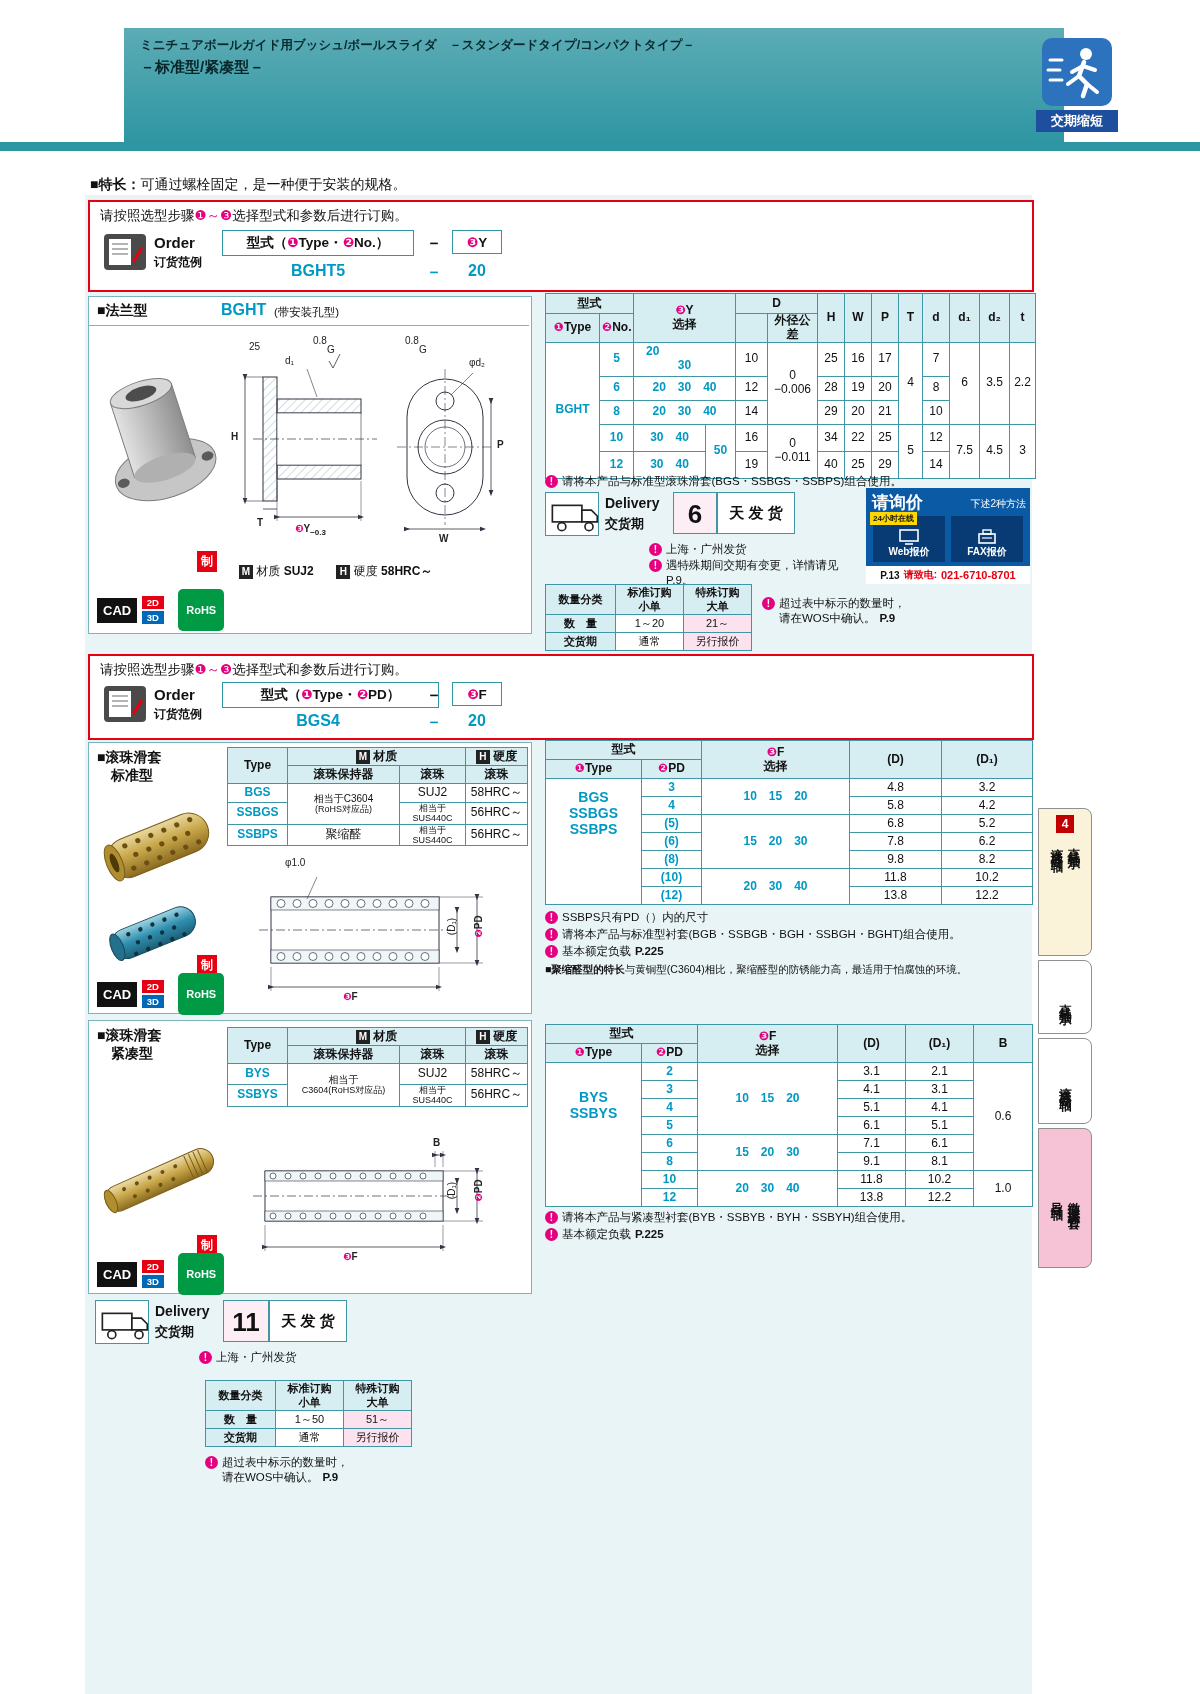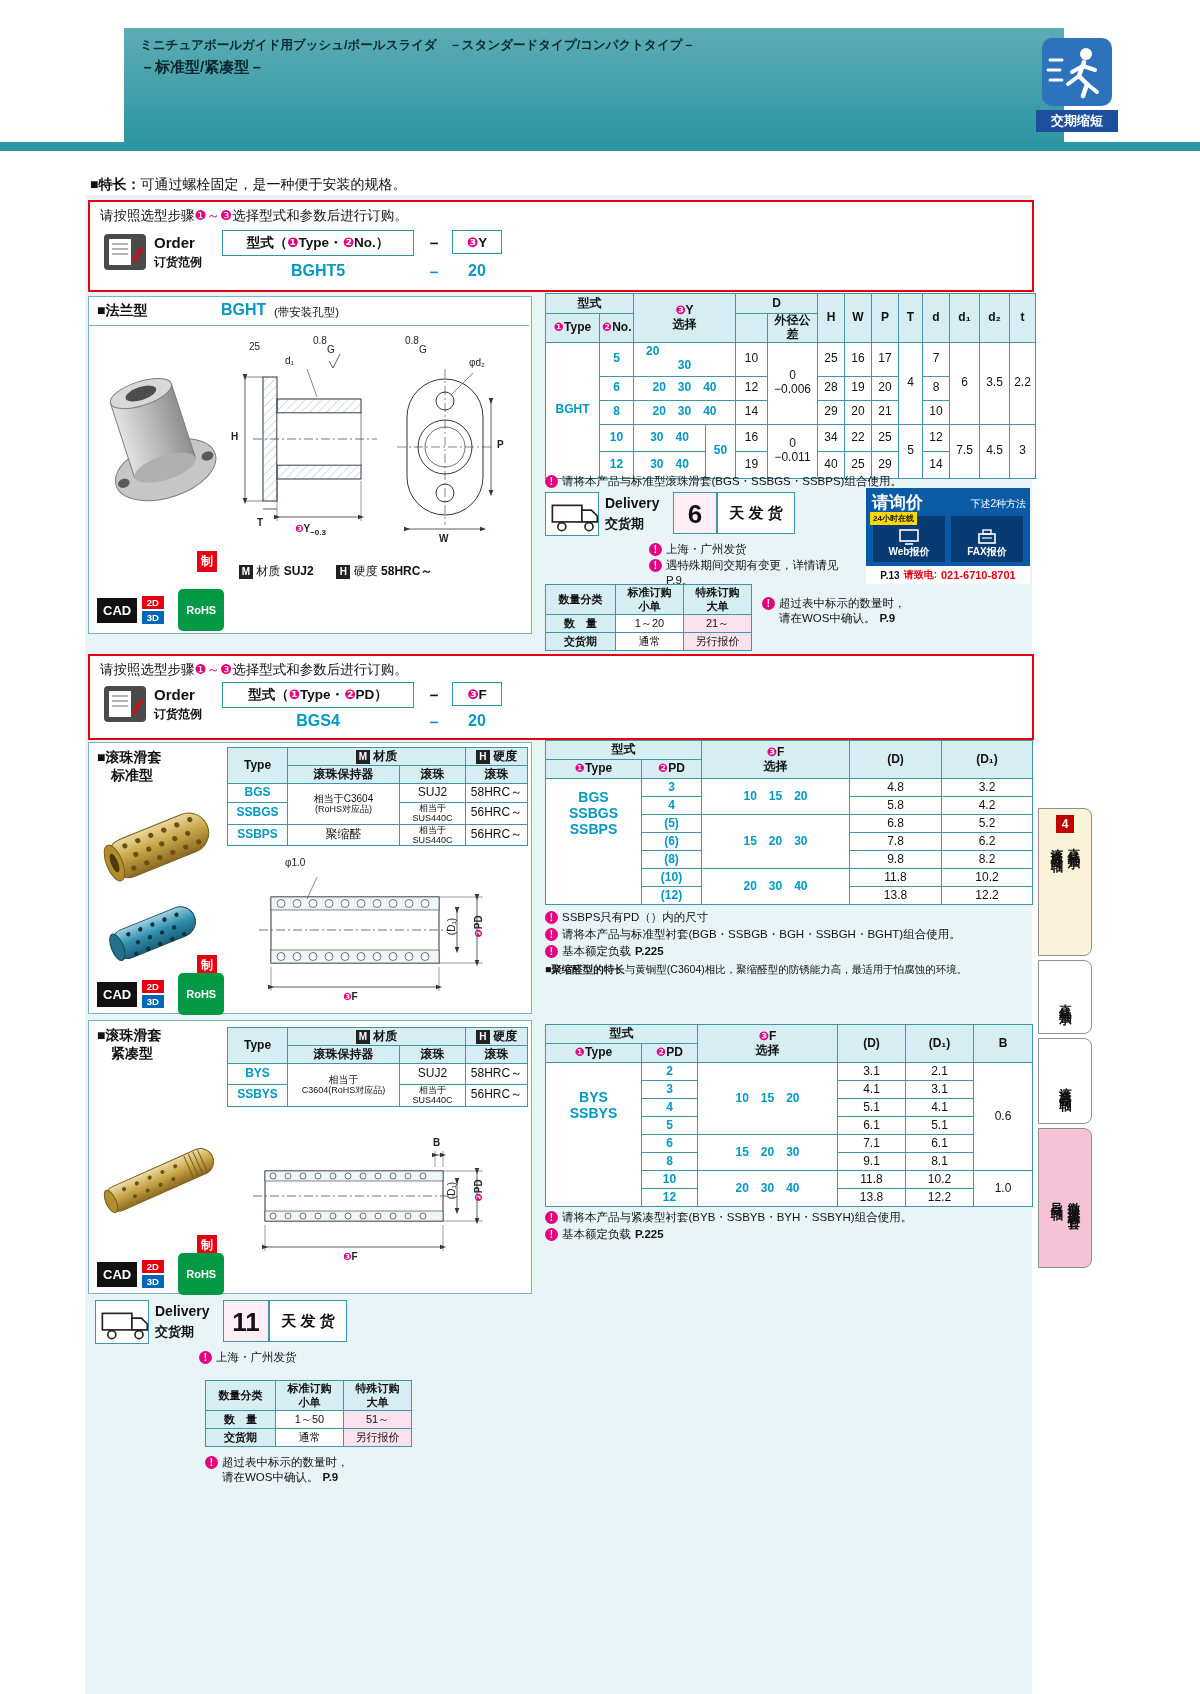--- a/index.html
+++ b/index.html
@@ -442,21 +442,21 @@
         <rect x="2" y="4" width="42" height="36" rx="4" fill="#4a4a4a"></rect>
         <rect x="7" y="9" width="22" height="26" fill="#fff"></rect>
         <line x1="10" y1="14" x2="26" y2="14" stroke="#9a9a9a" stroke-width="1.5"></line>
         <line x1="10" y1="19" x2="26" y2="19" stroke="#9a9a9a" stroke-width="1.5"></line>
         <line x1="10" y1="24" x2="26" y2="24" stroke="#9a9a9a" stroke-width="1.5"></line>
         <path d="M31 32 l9 -14" stroke="#e60012" stroke-width="3"></path>
       </svg>
     </div>
     <div class="abs" style="left:64px;top:30px;font-size:15px;font-weight:bold;">Order</div>
     <div class="abs" style="left:64px;top:50px;font-size:12px;font-weight:bold;">订货范例</div>
-    <div class="abs fbox" style="left:132px;top:26px;width:192px;text-align:center;">
+    <div class="abs fbox" style="left:132px;top:26px;width:217px;text-align:center;">
       <span>型式（</span><span class="mg">❶</span><span>Type・</span><span class="mg">❷</span><span>PD</span><span>）</span>
     </div>
     <div class="abs" style="left:336px;top:29px;font-size:16px;font-weight:bold;">－</div>
     <div class="abs fbox" style="left:362px;top:26px;width:50px;text-align:center;">
       <span class="mg">❸</span><span>F</span>
     </div>
     <div class="abs cy ex" style="left:132px;top:56px;width:192px;text-align:center;">BGS4</div>
     <div class="abs cy ex" style="left:336px;top:56px;">－</div>
     <div class="abs cy ex" style="left:362px;top:56px;width:50px;text-align:center;">20</div>
   </div>

